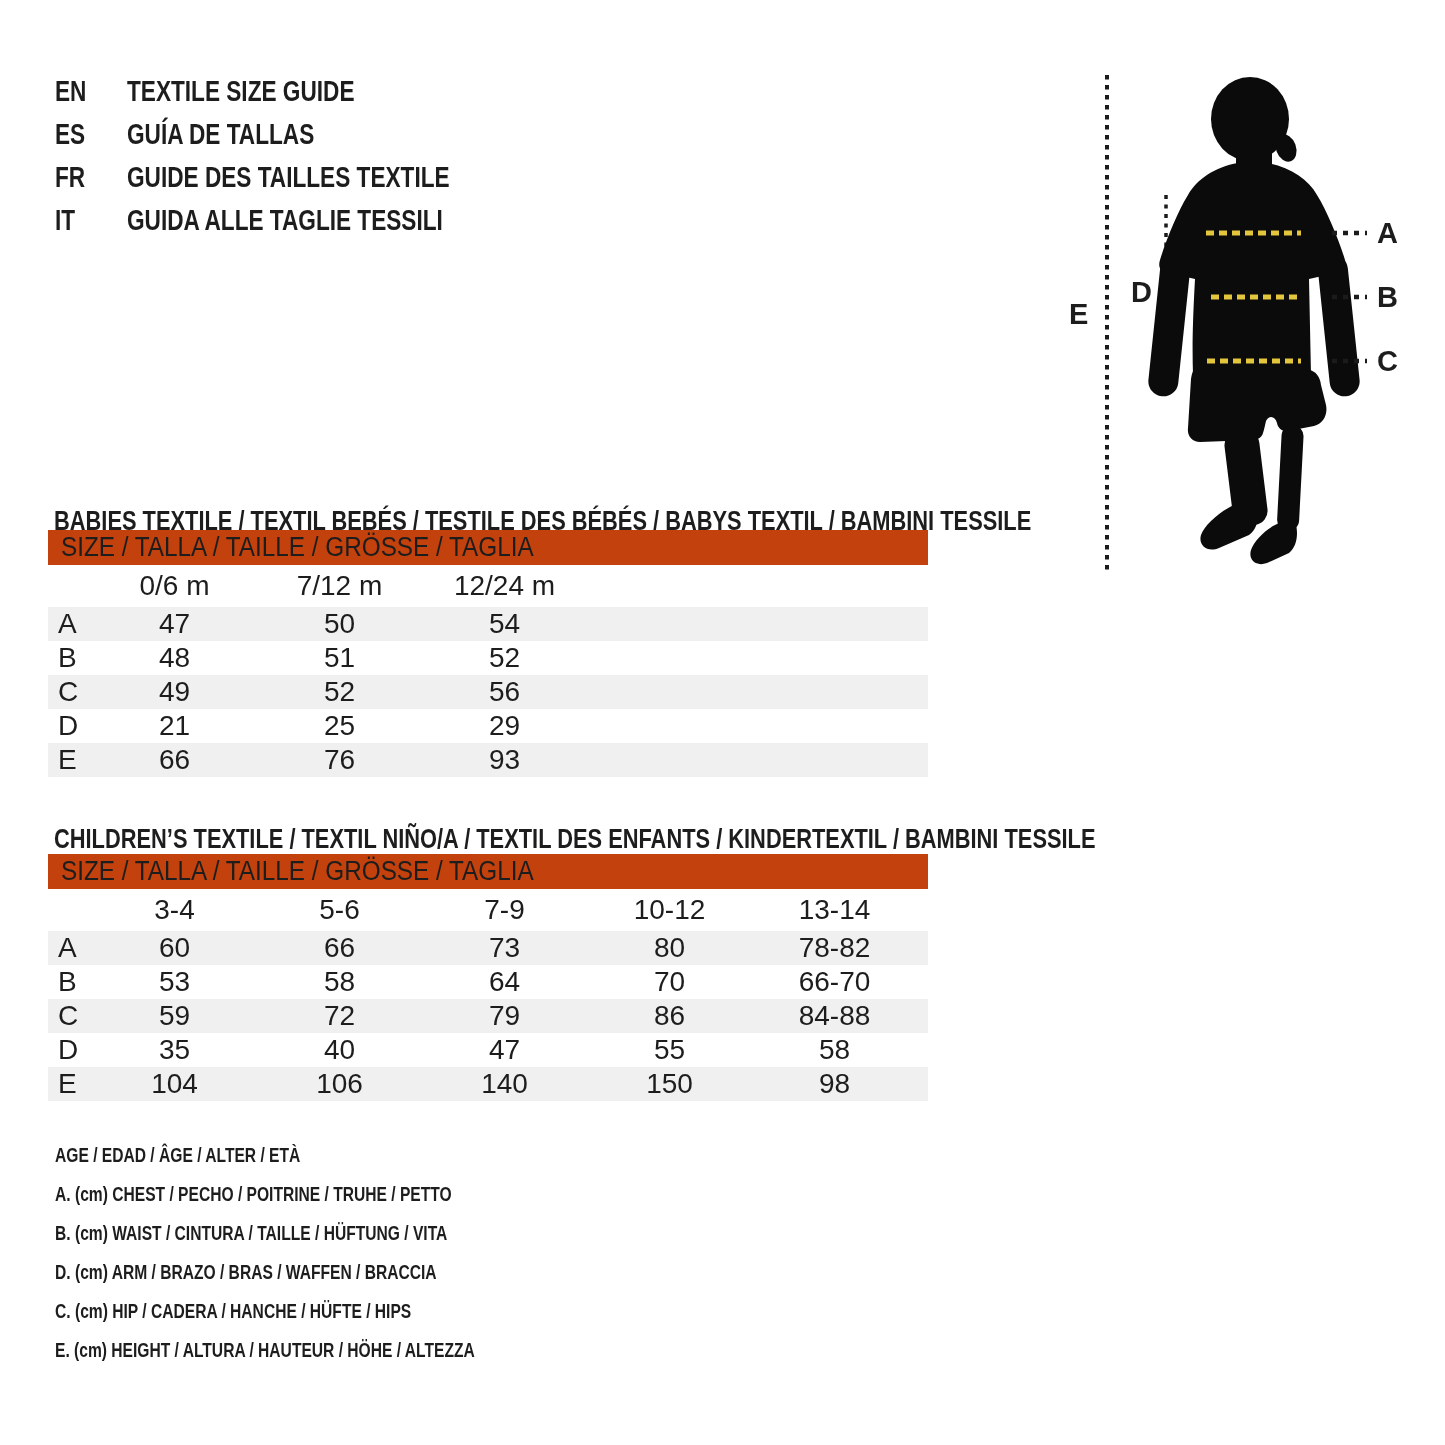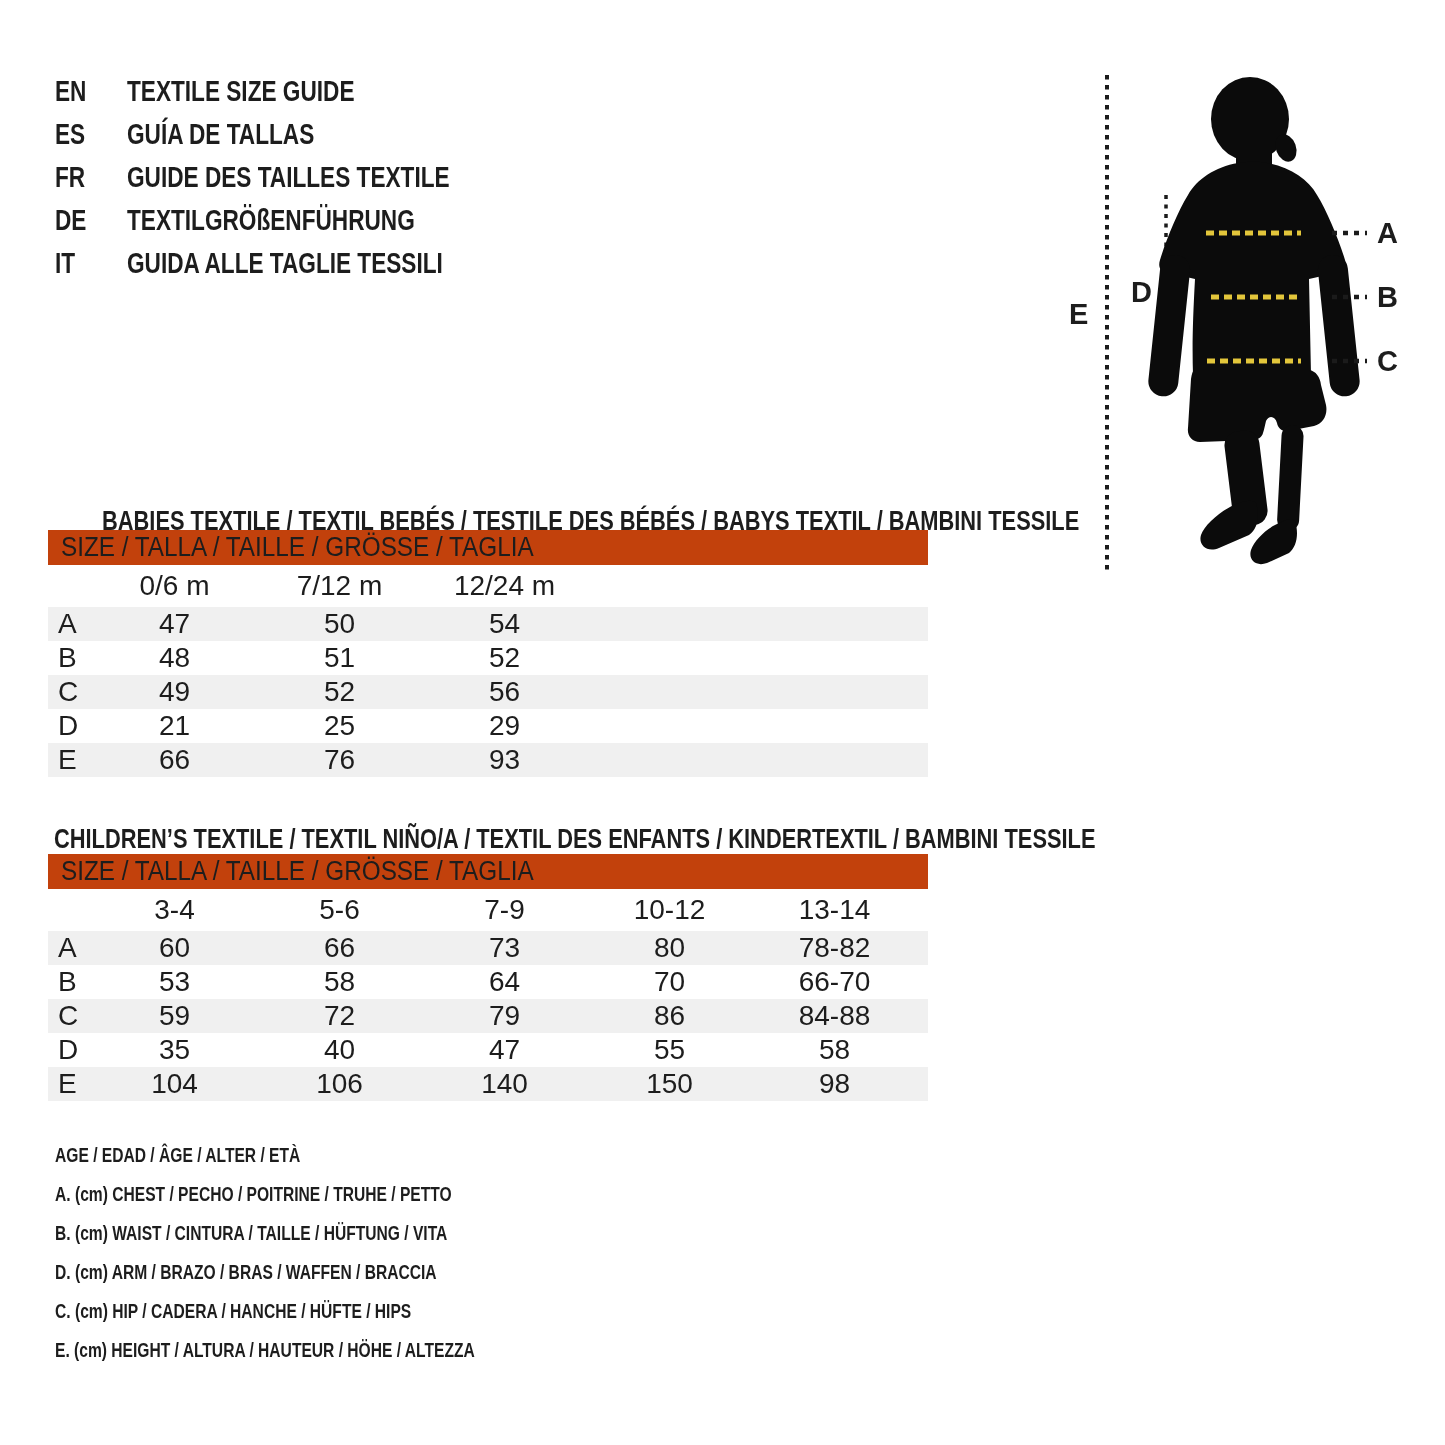--- a/index.html
+++ b/index.html
@@ -50,24 +50,20 @@
       <span class="lang-code"><span class="cx">EN</span></span>
       <span class="cx">TEXTILE SIZE GUIDE</span>
     </div>
     <div class="lang-row">
       <span class="lang-code"><span class="cx">ES</span></span>
       <span class="cx">GUÍA DE TALLAS</span>
     </div>
     <div class="lang-row">
       <span class="lang-code"><span class="cx">FR</span></span>
       <span class="cx">GUIDE DES TAILLES TEXTILE</span>
-    </div>
-    <div class="lang-row">
-      <span class="lang-code"><span class="cx">DE</span></span>
-      <span class="cx">TEXTILGRÖßENFÜHRUNG</span>
     </div>
     <div class="lang-row">
       <span class="lang-code"><span class="cx">IT</span></span>
       <span class="cx">GUIDA ALLE TAGLIE TESSILI</span>
     </div>
   </section>
 
   <section class="figure">
     <svg width="400" height="560" viewBox="0 0 400 560">
 
@@ -113,21 +109,21 @@
       </g>
     </svg>
 
     <span class="mlabel" style="left:332px; top:162px;">A</span>
     <span class="mlabel" style="left:332px; top:226px;">B</span>
     <span class="mlabel" style="left:332px; top:290px;">C</span>
     <span class="mlabel" style="left:86px;  top:221px;">D</span>
     <span class="mlabel" style="left:24px;  top:243px;">E</span>
   </section>
 
-  <h2 class="sec-title" style="top:484px;margin-left:48px;">
+  <h2 class="sec-title" style="top:484px;">
     <span class="cx">BABIES TEXTILE / TEXTIL BEBÉS / TESTILE DES BÉBÉS / BABYS TEXTIL / BAMBINI TESSILE</span>
   </h2>
   <div class="tablebox" style="top:530px;">
     <div class="sizebar">
       <span class="cx90">SIZE / TALLA / TAILLE / GRÖSSE / TAGLIA</span>
     </div>
     <table class="size">
       <colgroup>
           <col style="width:44px">
           <col style="width:165px">

